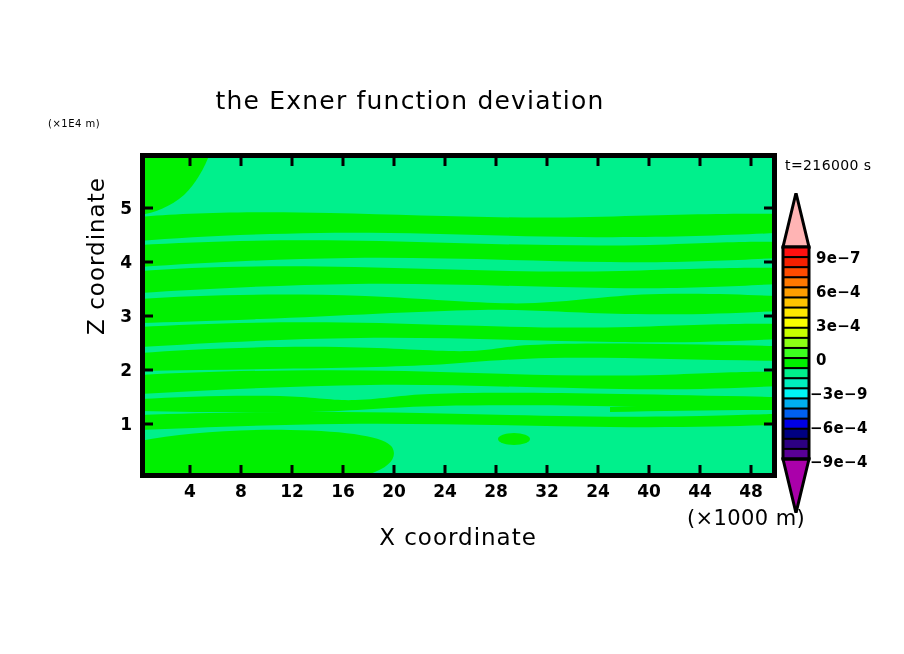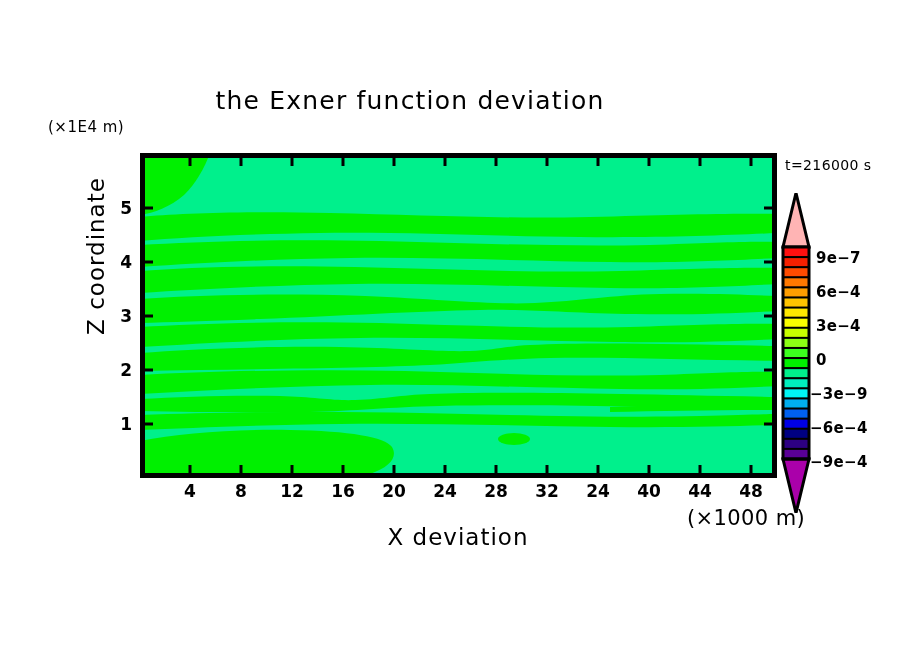--- a/index.html
+++ b/index.html
@@ -11,21 +11,21 @@
   #plot-title{
     position:absolute; left:0; top:86px; width:904px;
     text-align:center; font-size:25px; letter-spacing:1.2px;
     white-space:pre;
   }
   
   #plot-title{ left:-46px; }
 
   #y-unit-label{
     position:absolute; left:44px; top:118px;
-    font-size:15px; letter-spacing:.5px; white-space:pre;
+    font-size:10px; letter-spacing:.5px; white-space:pre;
   }
 
   #time-annotation{
     position:absolute; left:781px; top:157px;
     font-size:14px; letter-spacing:.4px; white-space:pre;
   }
 
   #y-axis-title{
     position:absolute; left:-8px; top:243px; width:200px;
     text-align:center; font-size:23px; letter-spacing:1px;
@@ -60,21 +60,21 @@
 <div class="fig">
 
   <div id="plot-title">the Exner function deviation</div>
 
   <div id="y-unit-label">(×1E4 m)</div>
 
   <div id="time-annotation">t=216000 s</div>
 
   <div id="y-axis-title">Z coordinate</div>
 
-  <div id="x-axis-title">X deviation</div>
+  <div id="x-axis-title">X coordinate</div>
 
   <div id="x-unit-label">(×1000 m)</div>
 
   <svg id="contour-svg" width="637" height="325" viewBox="0 0 637 325">
     <defs>
       <clipPath id="cl">
           <rect x="0" y="0" width="637" height="325"></rect>
         </clipPath>
     </defs>
     <g clip-path="url(#cl)">

